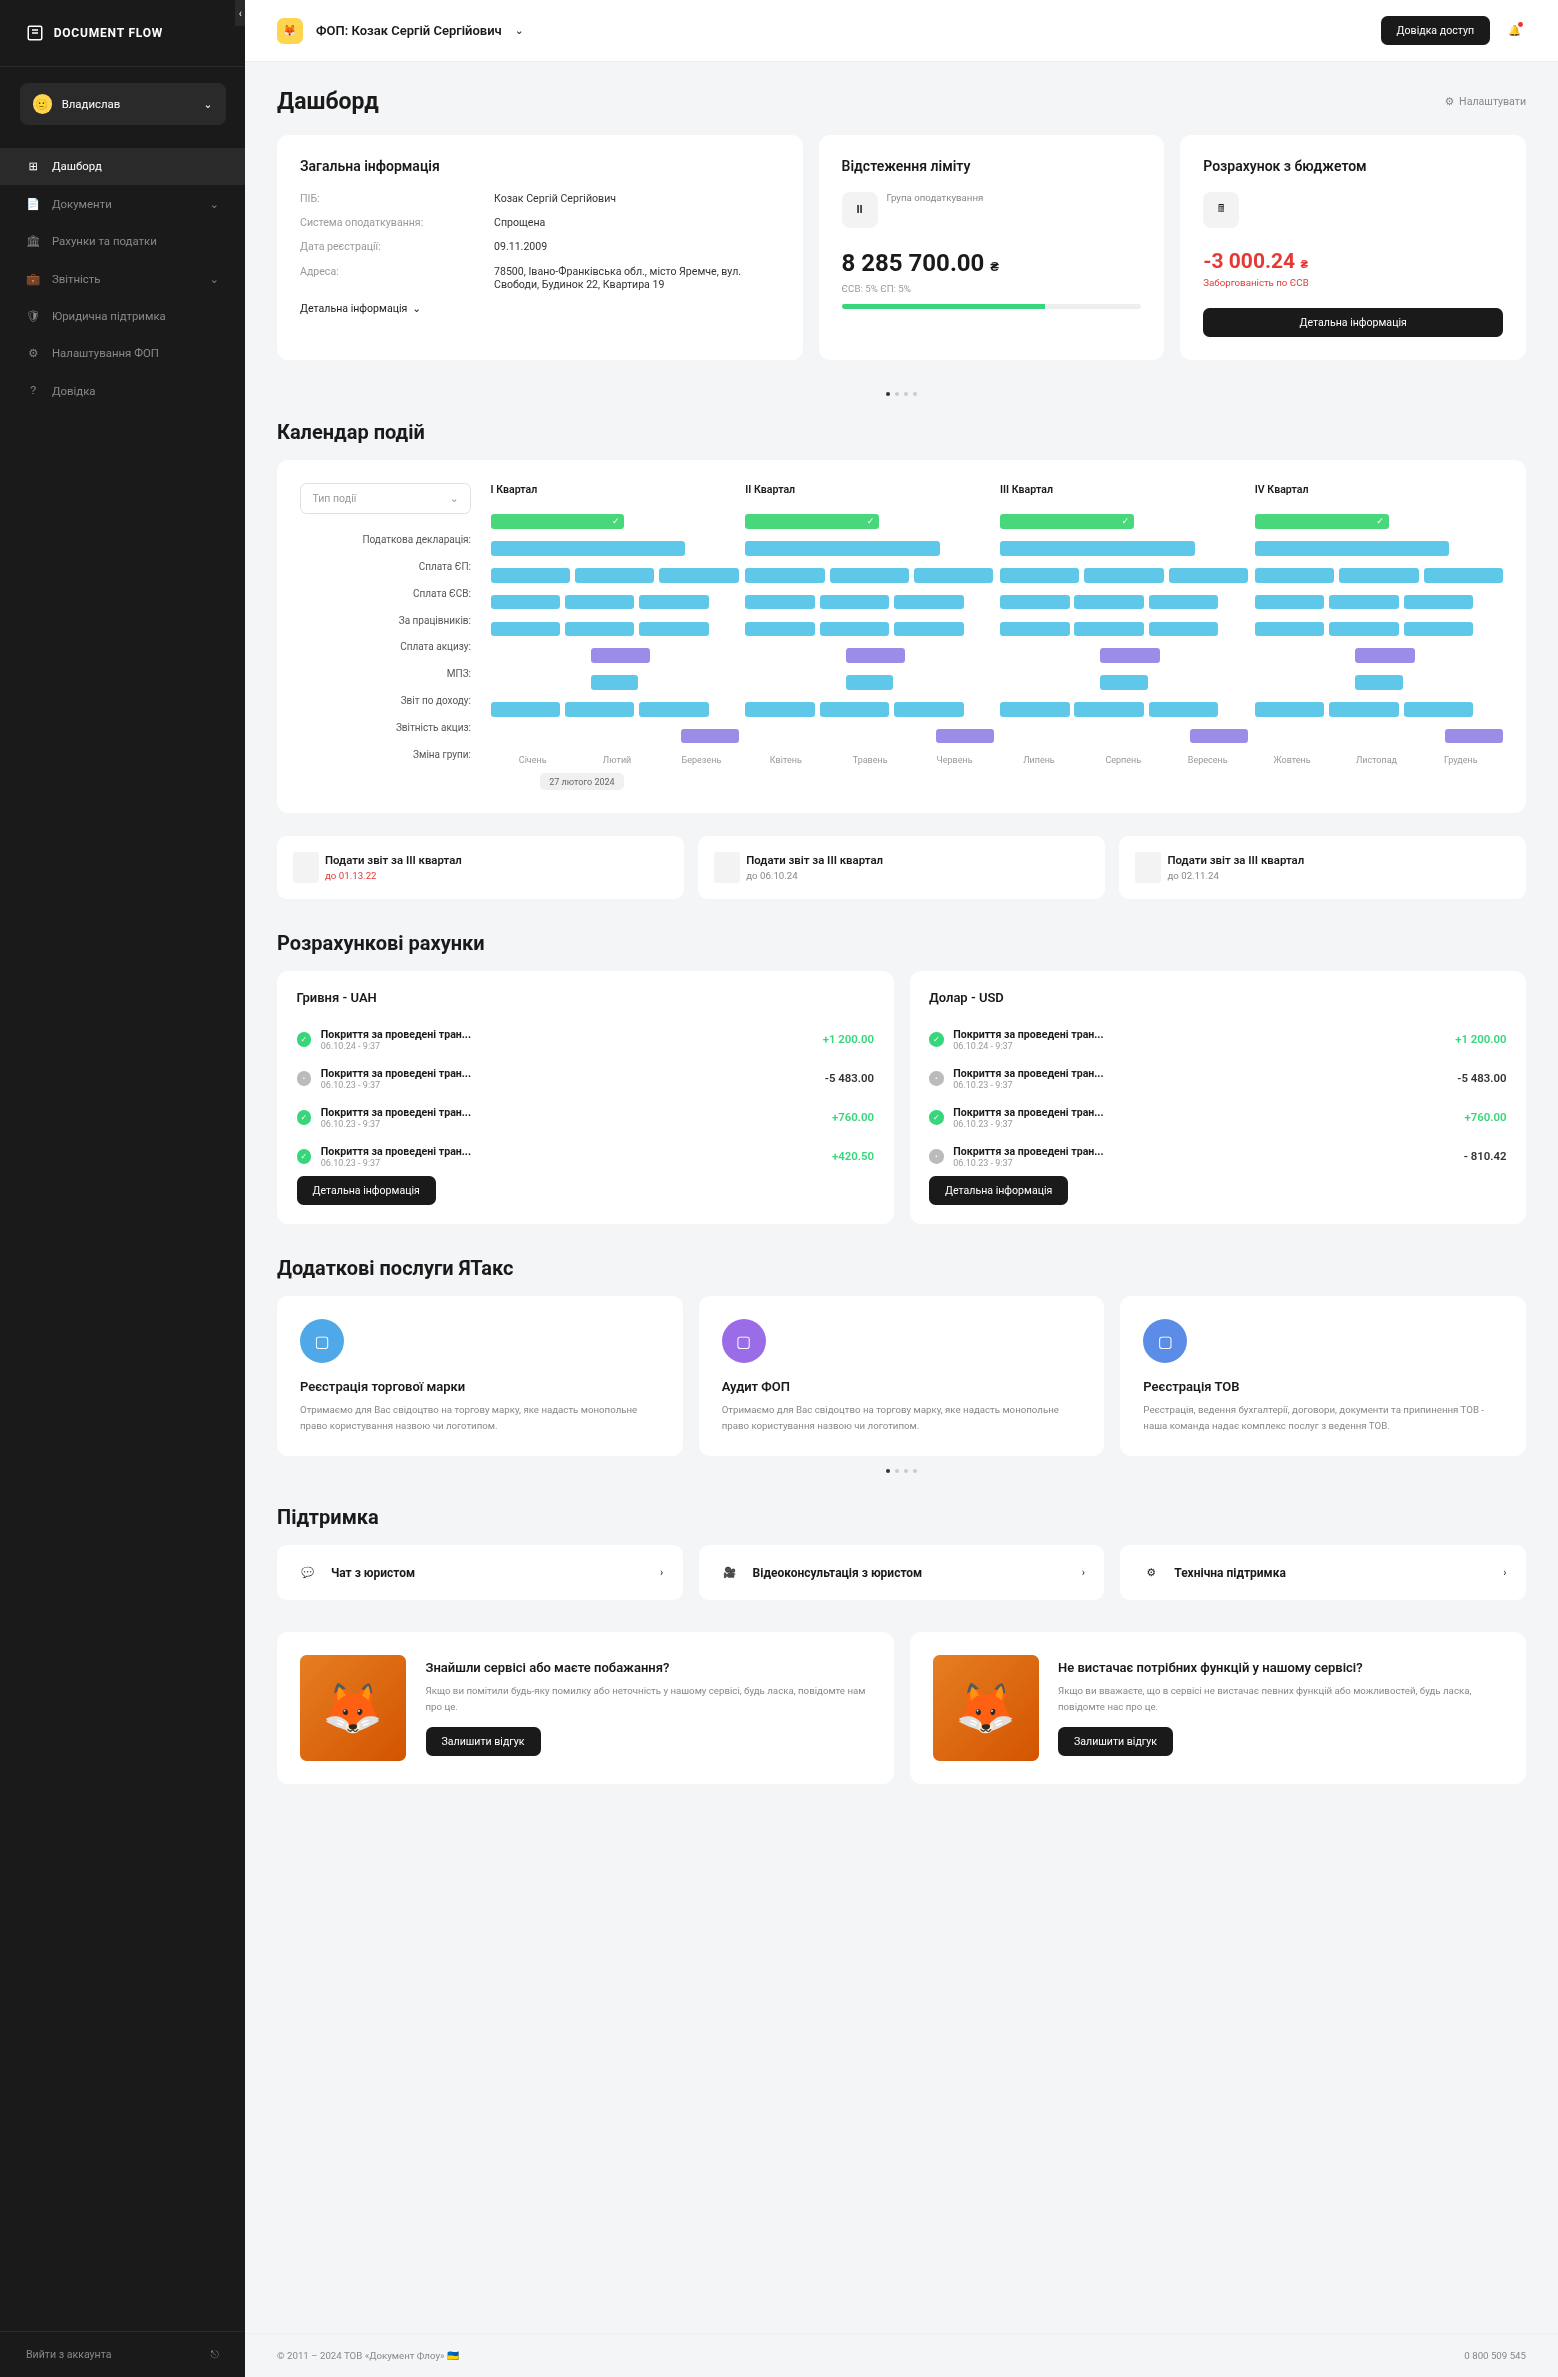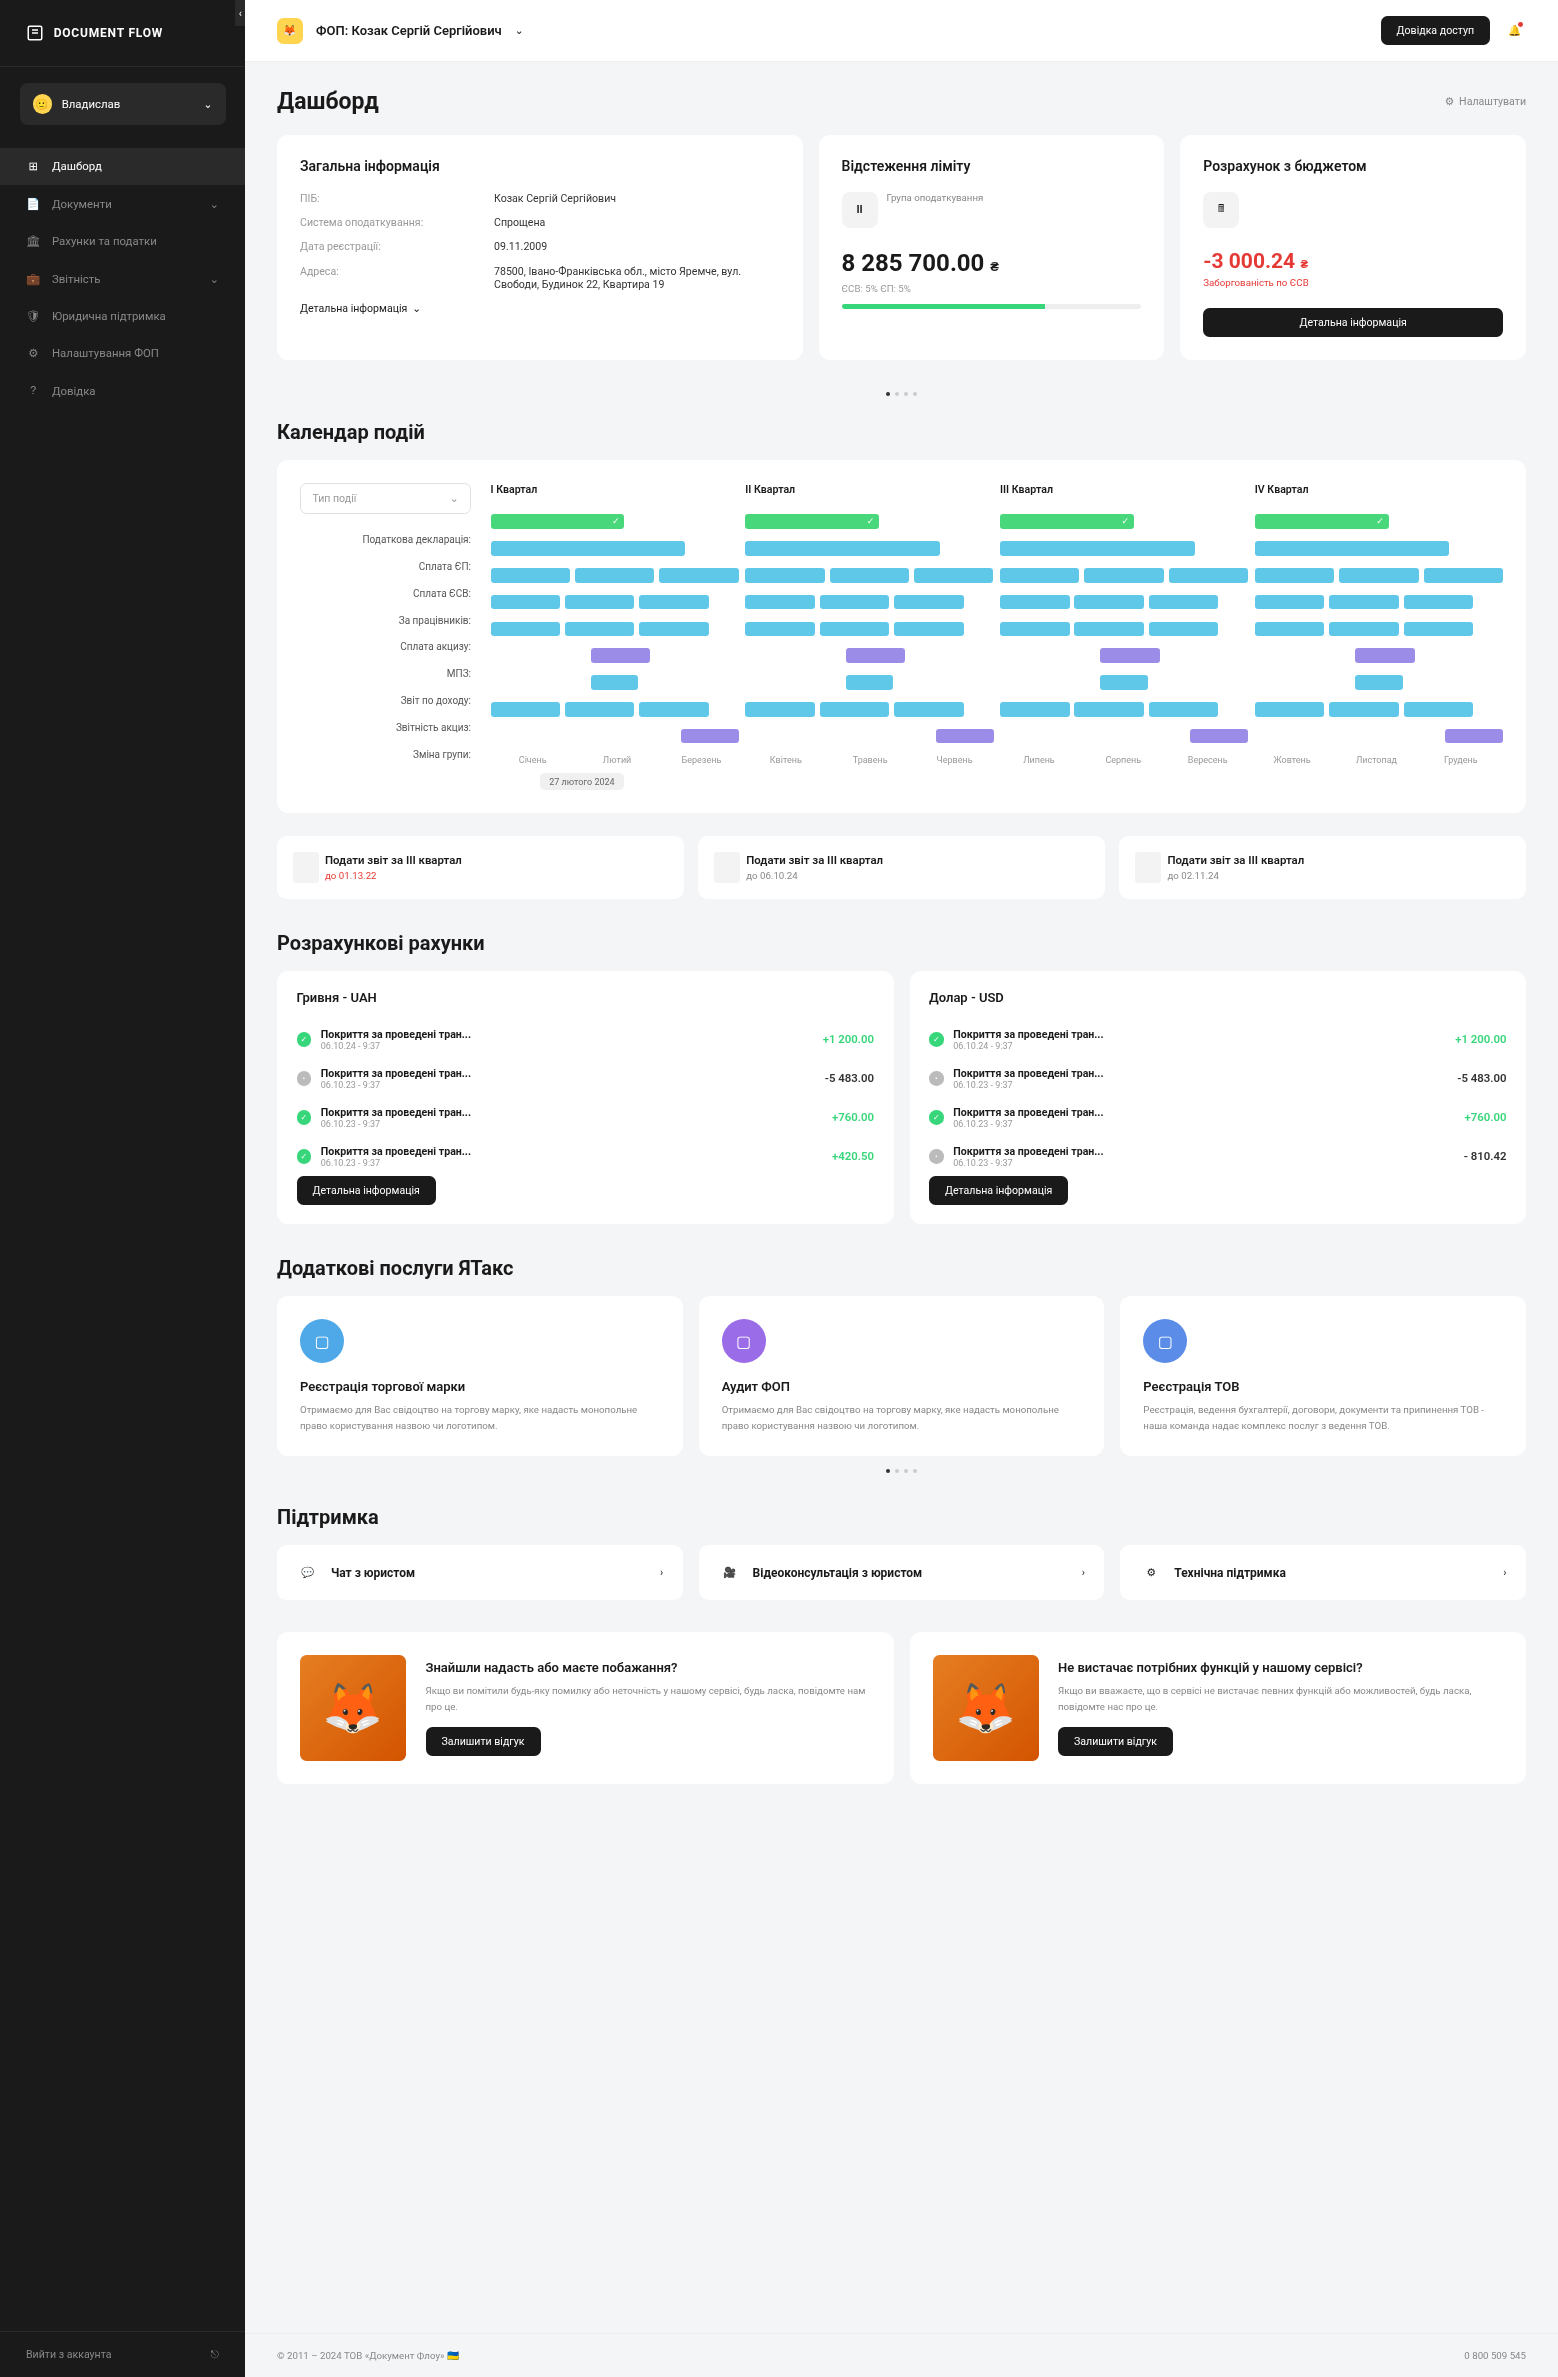--- a/index.html
+++ b/index.html
@@ -636,21 +636,21 @@
             <span class="support-icon">⚙</span>
             <span class="support-title">Технічна підтримка</span>
             <span>›</span>
           </div>
         </div>
 
       <div class="feedback-row">
         <div class="feedback-card">
           <div class="fox">🦊</div>
           <div>
-            <div class="fb-title">Знайшли надасть або маєте побажання?</div>
+            <div class="fb-title">Знайшли сервісі або маєте побажання?</div>
             <div class="fb-desc">Якщо ви помітили будь-яку помилку або неточність у нашому сервісі, будь ласка, повідомте нам про це.</div>
             <button class="btn-dark">Залишити відгук</button>
           </div>
         </div>
         <div class="feedback-card">
           <div class="fox">🦊</div>
           <div>
             <div class="fb-title">Не вистачає потрібних функцій у нашому сервісі?</div>
             <div class="fb-desc">Якщо ви вважаєте, що в сервісі не вистачає певних функцій або можливостей, будь ласка, повідомте нас про це.</div>
             <button class="btn-dark">Залишити відгук</button>

